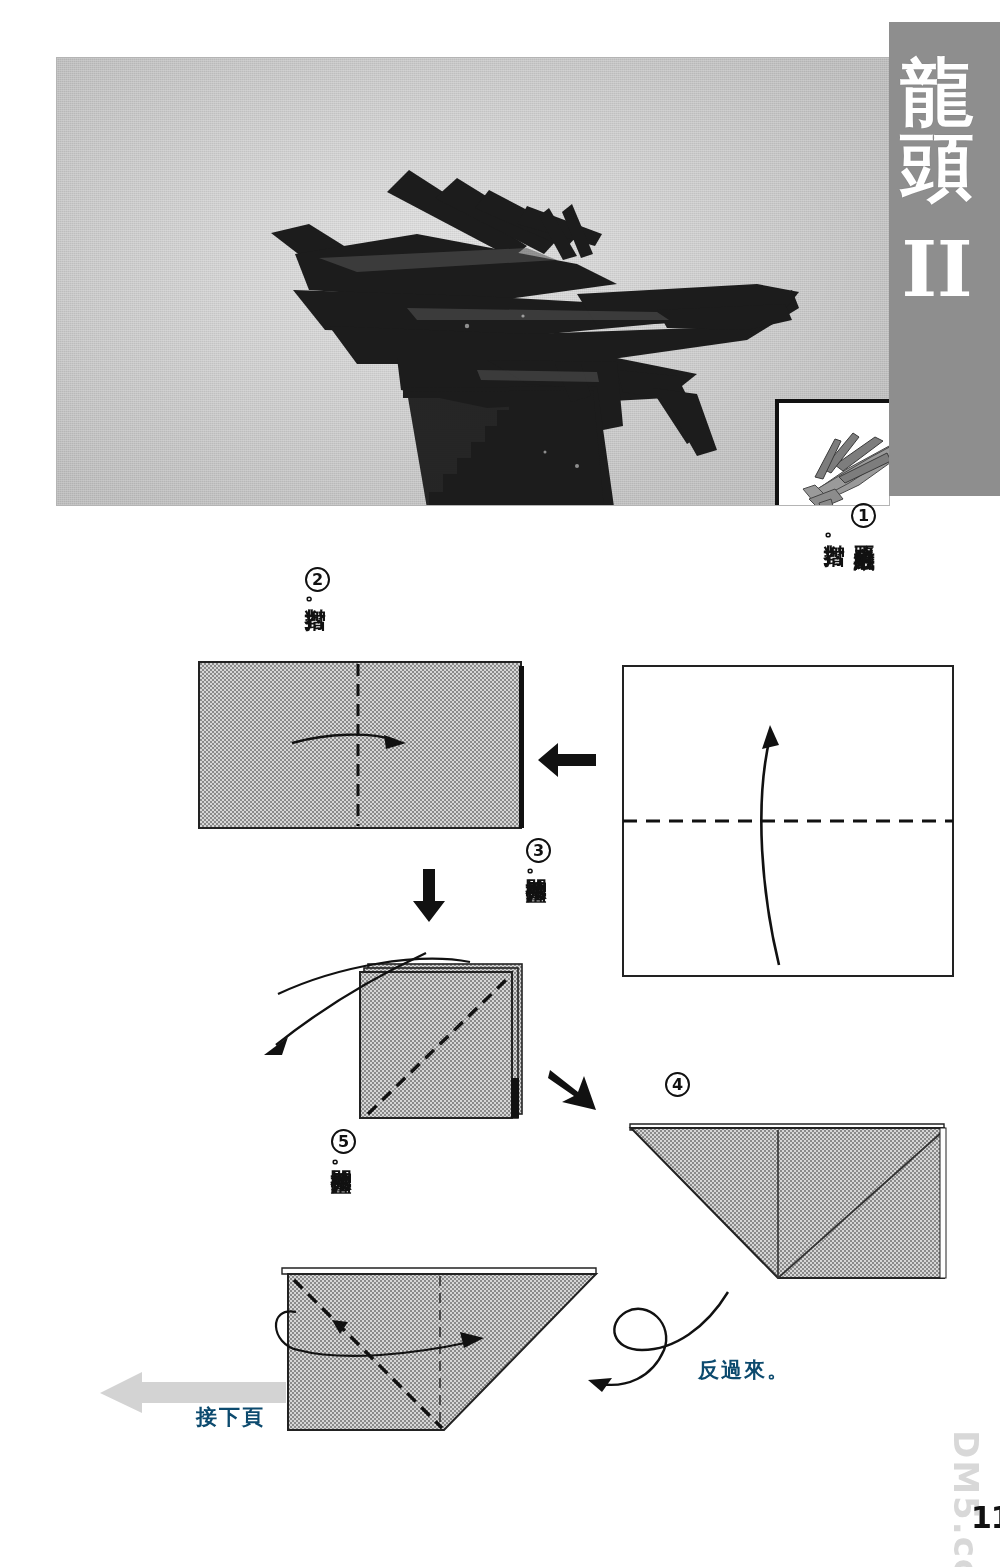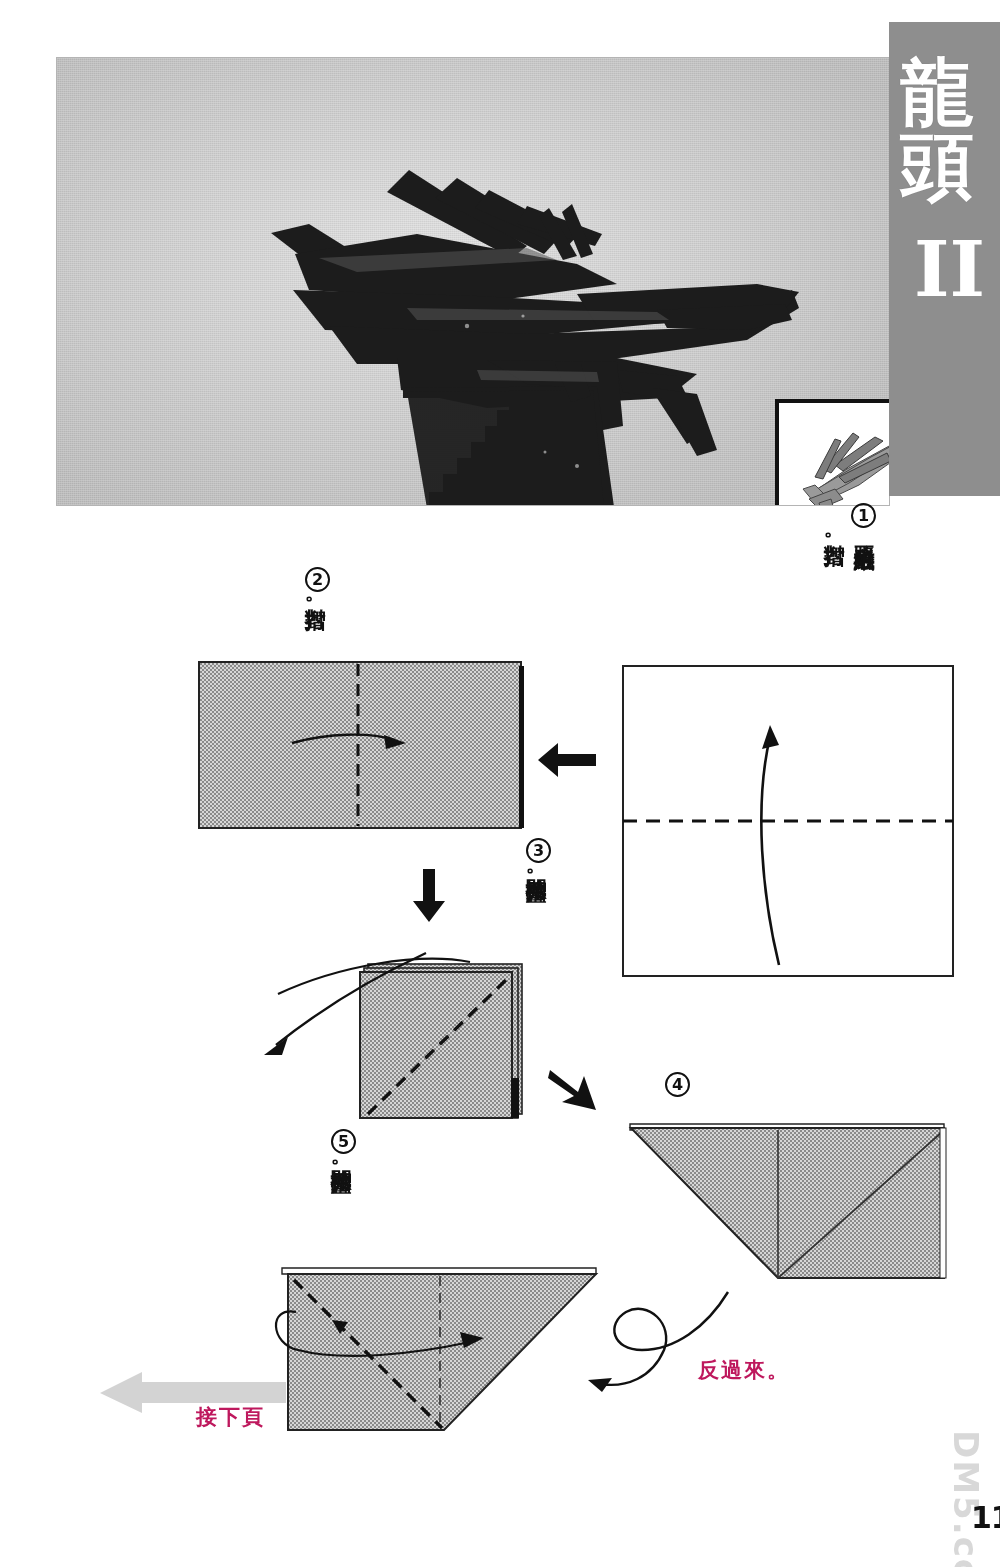--- a/index.html
+++ b/index.html
@@ -17,21 +17,21 @@
   }
   #title-banner .tchars{
     position:absolute;left:0;top:34px;width:96px;
     text-align:center;color:#fff;
     font-family:"DejaVu Sans","Liberation Sans",sans-serif;
     font-weight:700;font-size:74px;line-height:0.98;
     letter-spacing:0;
     text-shadow:0 0 1px rgba(0,0,0,.25);
   }
   #title-banner .tnum{
-    position:absolute;left:0;top:210px;width:96px;text-align:right;
+    position:absolute;left:0;top:210px;width:96px;text-align:center;
     color:#fff;font-family:"DejaVu Serif","Liberation Serif",serif;
     font-weight:700;font-size:76px;line-height:1;
   }
 
   
   #photo{
     position:absolute;left:56px;top:57px;width:832px;height:447px;
     background:#cfcfcf;
     border:1px solid #b4b4b4;
     overflow:hidden;
@@ -68,21 +68,21 @@
   .stepnum{
     position:absolute;
     width:25px;height:25px;border:2px solid #111;border-radius:50%;
     box-sizing:border-box;
     font-size:16px;font-weight:700;line-height:21px;text-align:center;
     font-family:"DejaVu Sans","Liberation Sans",sans-serif;color:#111;
   }
   .htext{
     position:absolute;
     font-family:"DejaVu Sans","Liberation Sans",sans-serif;
-    font-weight:700;font-size:21px;letter-spacing:2px;color:#be185d;
+    font-weight:700;font-size:21px;letter-spacing:2px;color:#0c4a6e;
     white-space:pre;
   }
 
   
   .diagram{position:absolute;}
   .diagram svg{display:block;overflow:visible;}
 
   
   #page-number{
     position:absolute;left:938px;top:1500px;

